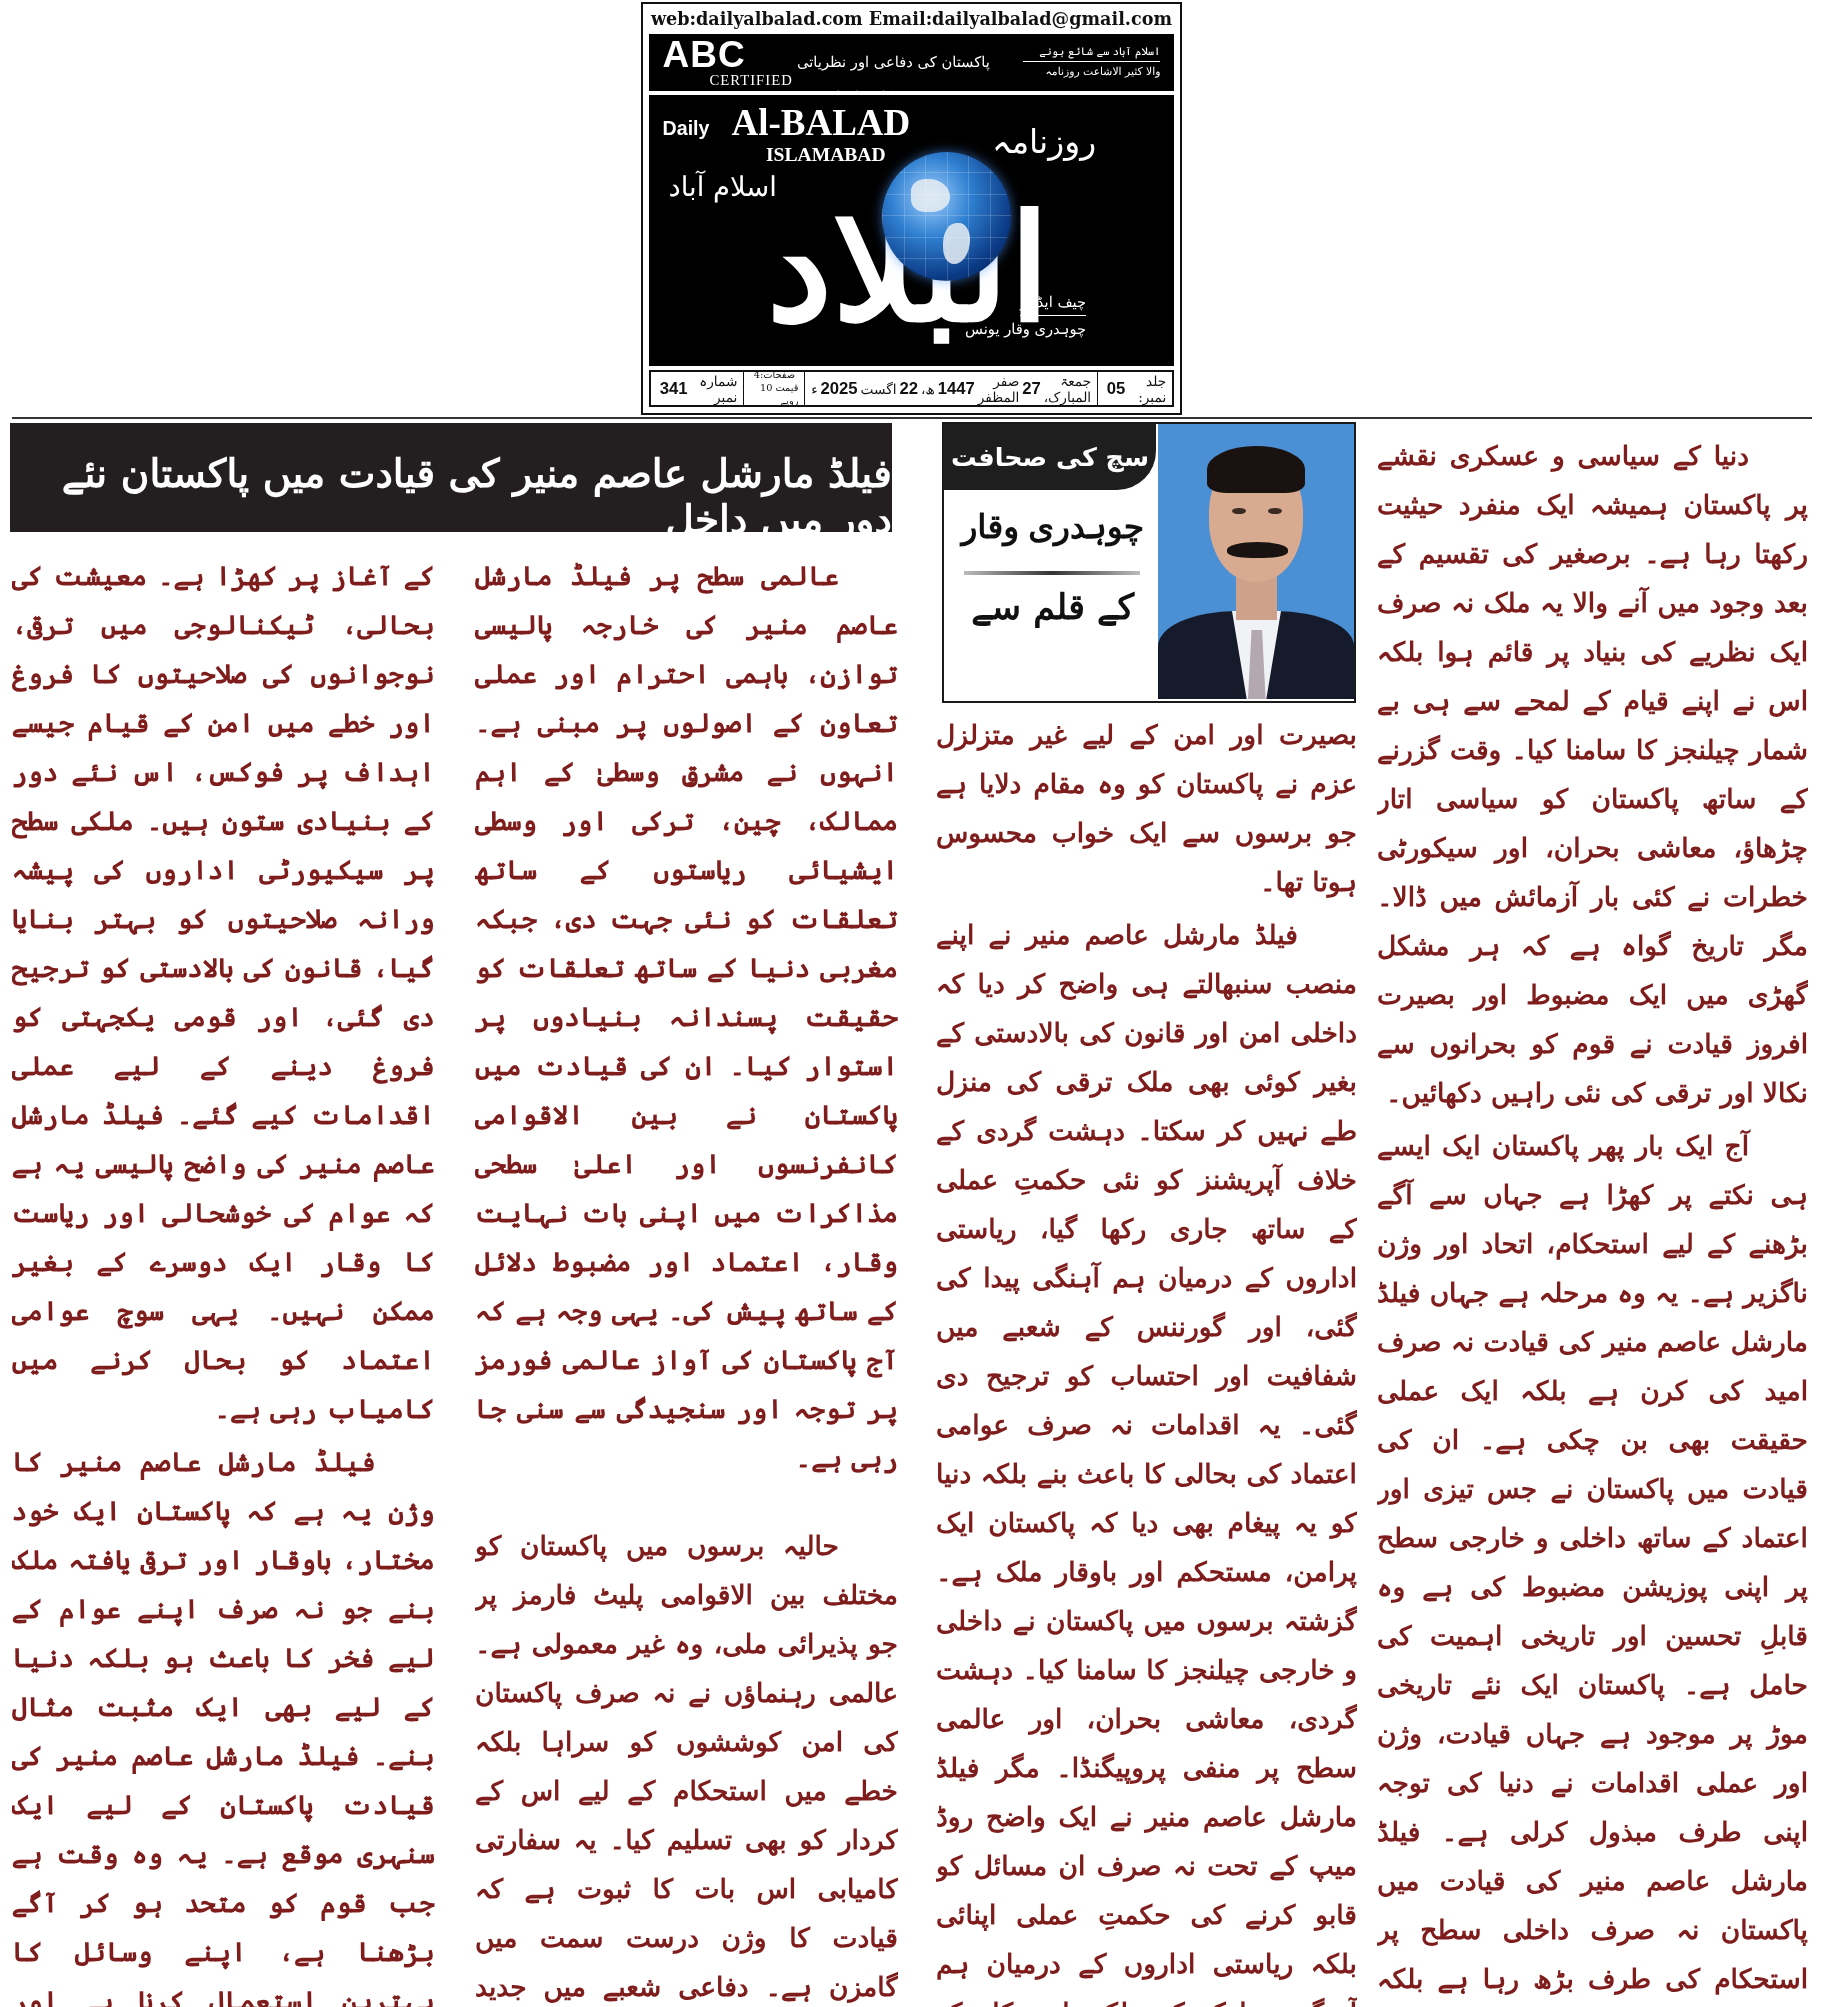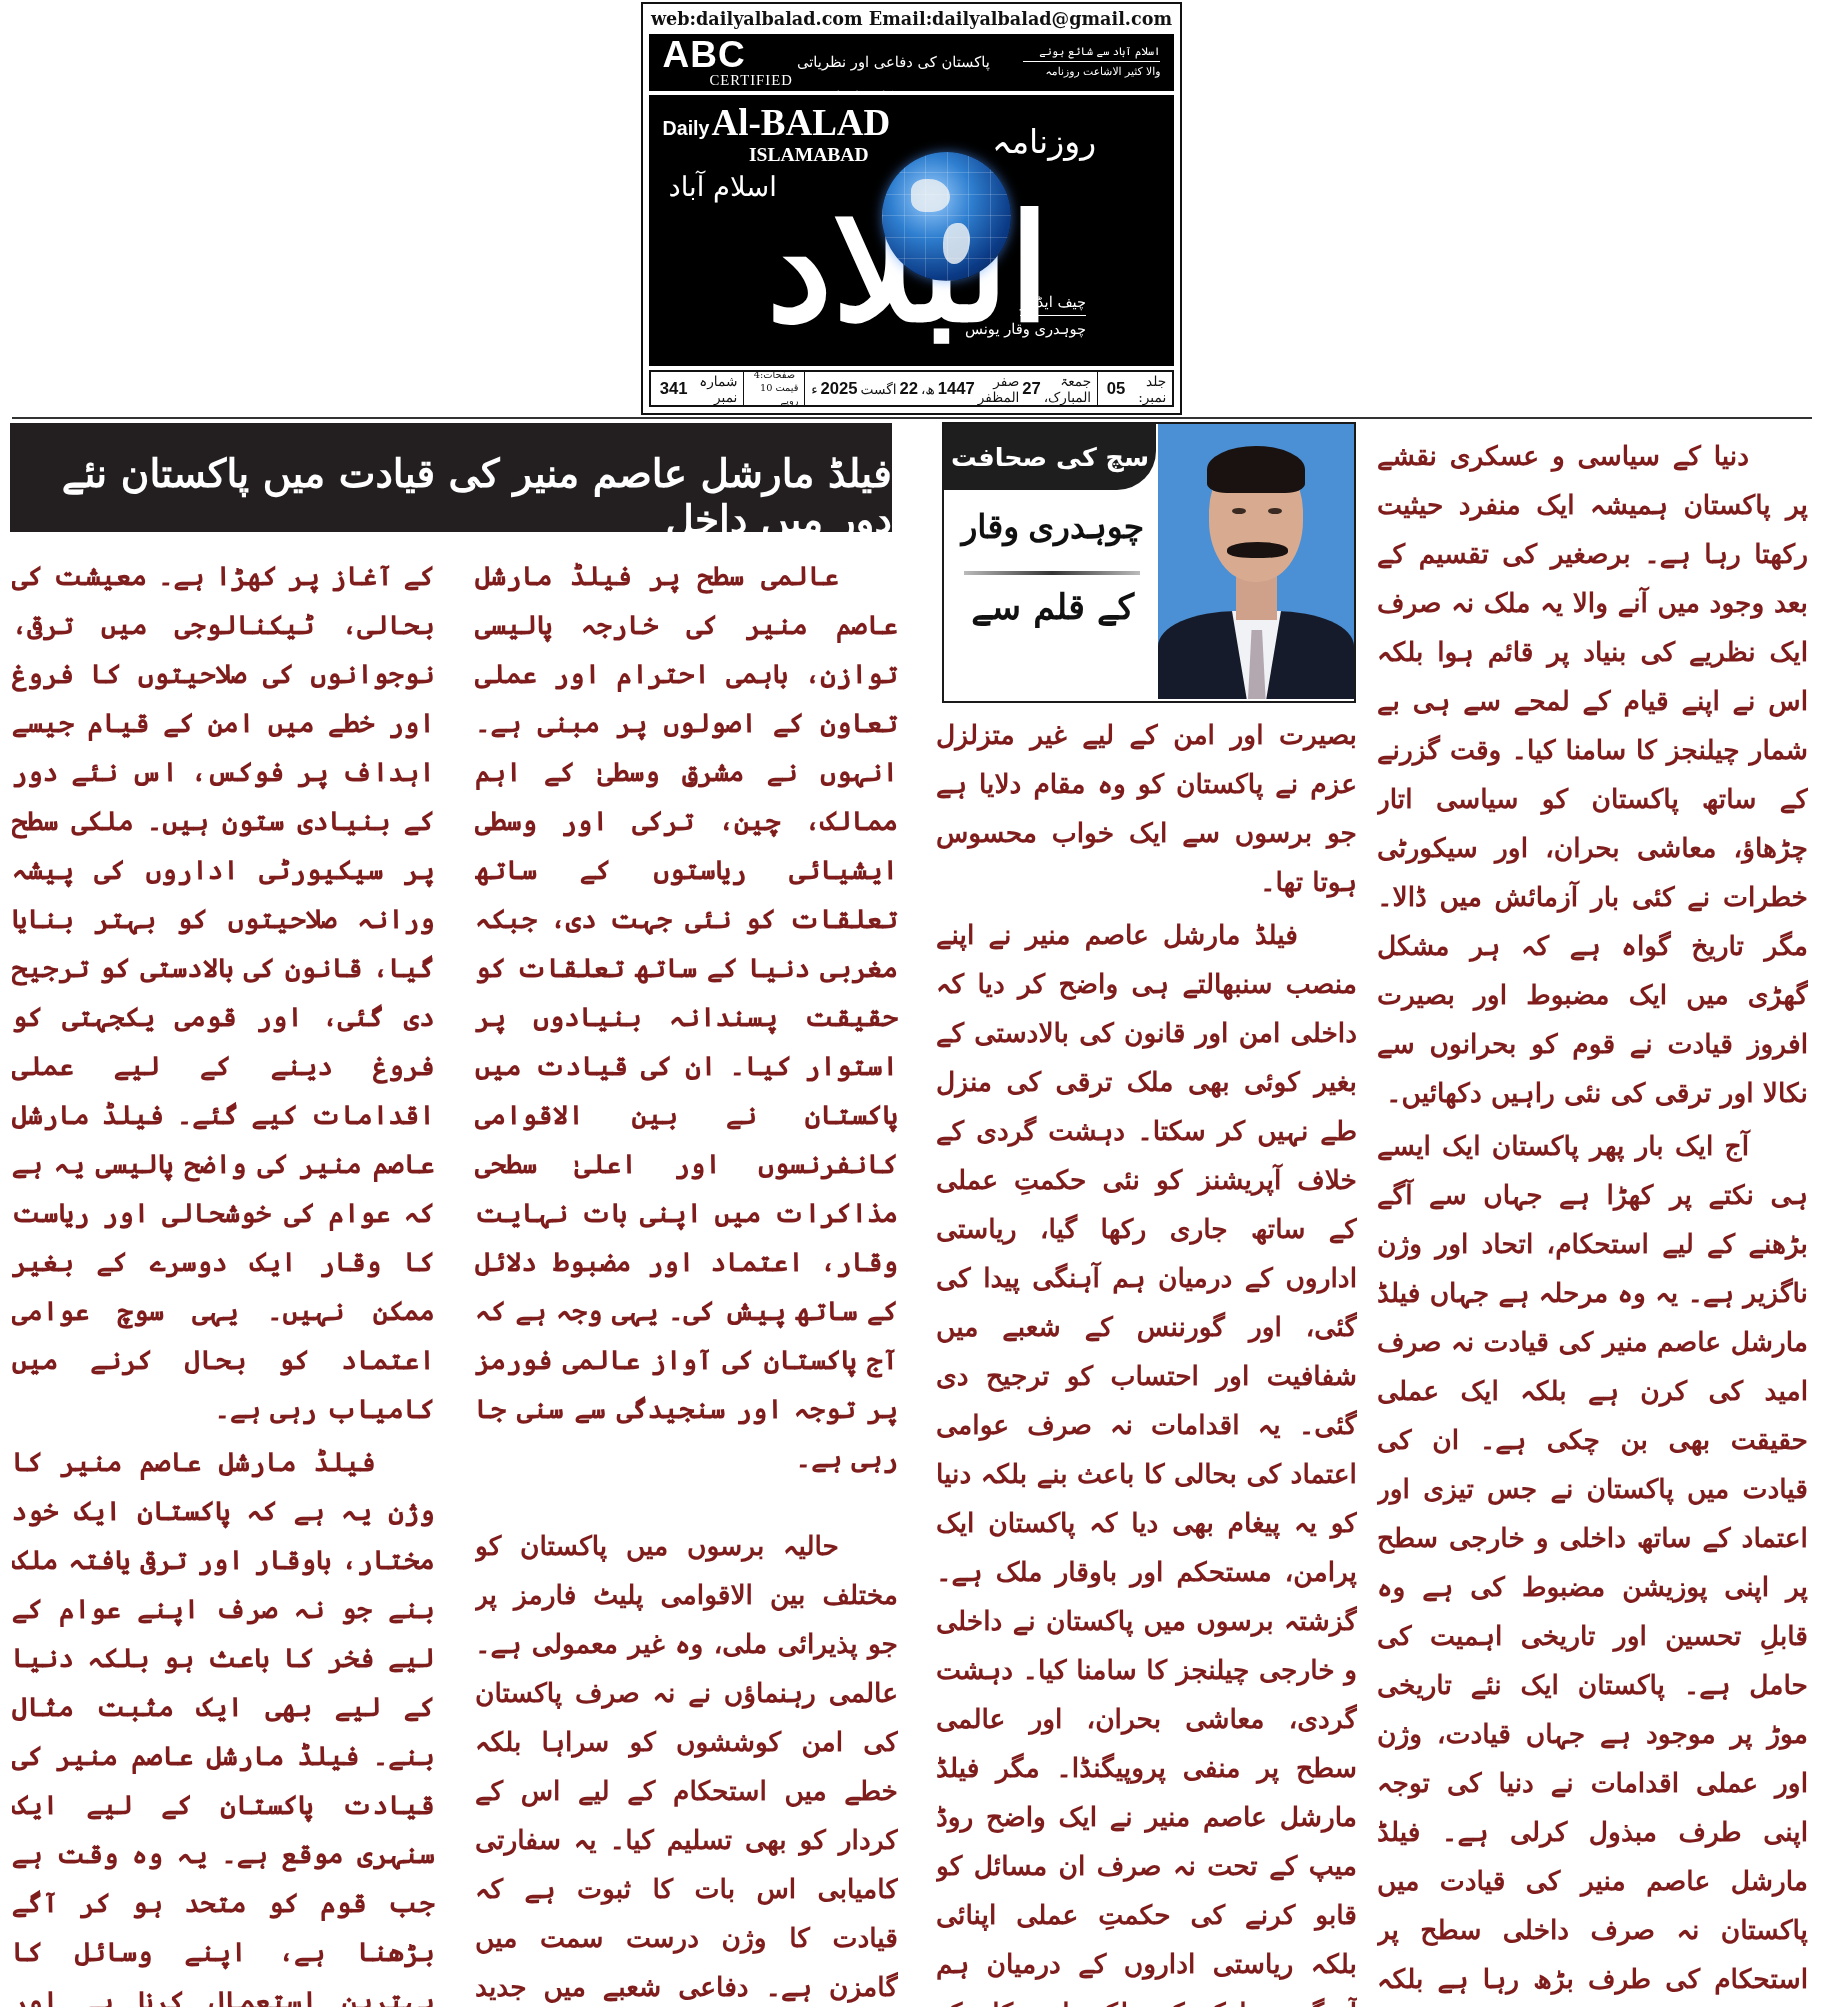--- a/index.html
+++ b/index.html
@@ -11,22 +11,22 @@
   #masthead .tagbar { position:absolute; left:5.9px; top:30px; right:5.9px; height:57px; background:#000; color:#fff; }
   .abc { position:absolute; left:13.7px; top:2px; width:98px; }
   .abc .big { font-family:"Liberation Sans", sans-serif; font-weight:bold; font-size:37px; line-height:37px; letter-spacing:1px; }
   .abc .small { font-family:"Liberation Serif", serif; font-size:14.7px; line-height:14.7px; letter-spacing:1px;margin-left:47px; }
   .tag-slogan { position:absolute; left:127px; top:9.8px; width:235px; text-align:center; font-family:"DejaVu Serif", serif; font-size:14.7px; direction:rtl; line-height:35px; }
   .tag-pub { position:absolute; right:13.7px; top:7.8px; width:137px; text-align:right; font-family:"DejaVu Serif", serif; font-size:10.8px; direction:rtl; line-height:19.6px; }
   .tag-pub .l2 { border-top:1px solid #fff; }
 
   #masthead .logo { position:absolute; left:5.9px; top:91px; right:5.9px; height:271px; background:#000; color:#fff; overflow:hidden; }
   .daily { position:absolute; left:13.7px; top:5.9px; font-family:"Liberation Sans", sans-serif; font-size:19.6px; font-weight:bold; }
-  .daily .albalad { font-family:"Liberation Serif", serif; font-size:37px; font-weight:bold; margin-left:2px; }
-  .islamabad-en { position:absolute; left:100px; top:49px; font-family:"Liberation Serif", serif; font-weight:bold; font-size:19.6px; }
+  .daily .albalad { font-family:"Liberation Serif", serif; font-size:37px; font-weight:bold; margin-left:22px; }
+  .islamabad-en { position:absolute; left:117px; top:49px; font-family:"Liberation Serif", serif; font-weight:bold; font-size:19.6px; }
   .islamabad-ur { position:absolute; left:19.6px; top:76px; font-family:"DejaVu Serif", serif; font-size:27.4px; direction:rtl; }
   .roznama { position:absolute; right:78px; top:27.4px; font-family:"DejaVu Serif", serif; font-size:33px; direction:rtl; }
   .logo-urdu { position:absolute; left:29px; top:90px; width:461px; text-align:center; font-family:"DejaVu Serif", serif; font-weight:bold; font-size:147px; line-height:167px; direction:rtl; color:#fff; }
   .globe { position:absolute; left:233px; top:57px; width:129px; height:129px; border-radius:50%;
            background: radial-gradient(circle at 38% 35%, #9fd0ff 0%, #2f7fd0 35%, #0b3a85 70%, #021736 100%); box-shadow:0 0 11.8px rgba(80,150,255,.6); }
   .globe .land1 { position:absolute; left:29px; top:27.4px; width:39px; height:33px; background:#e8edf2; border-radius:40% 60% 50% 40%; opacity:.85; }
   .globe .land2 { position:absolute; left:61px; top:71px; width:27.4px; height:41px; background:#e8edf2; border-radius:50% 40% 60% 40%; opacity:.85; }
   .globe .grid { position:absolute; inset:0; border-radius:50%; background:
       repeating-linear-gradient(0deg, rgba(255,255,255,.18) 0 1px, transparent 1px 21.6px),
       repeating-linear-gradient(90deg, rgba(255,255,255,.18) 0 1px, transparent 1px 21.6px); }

